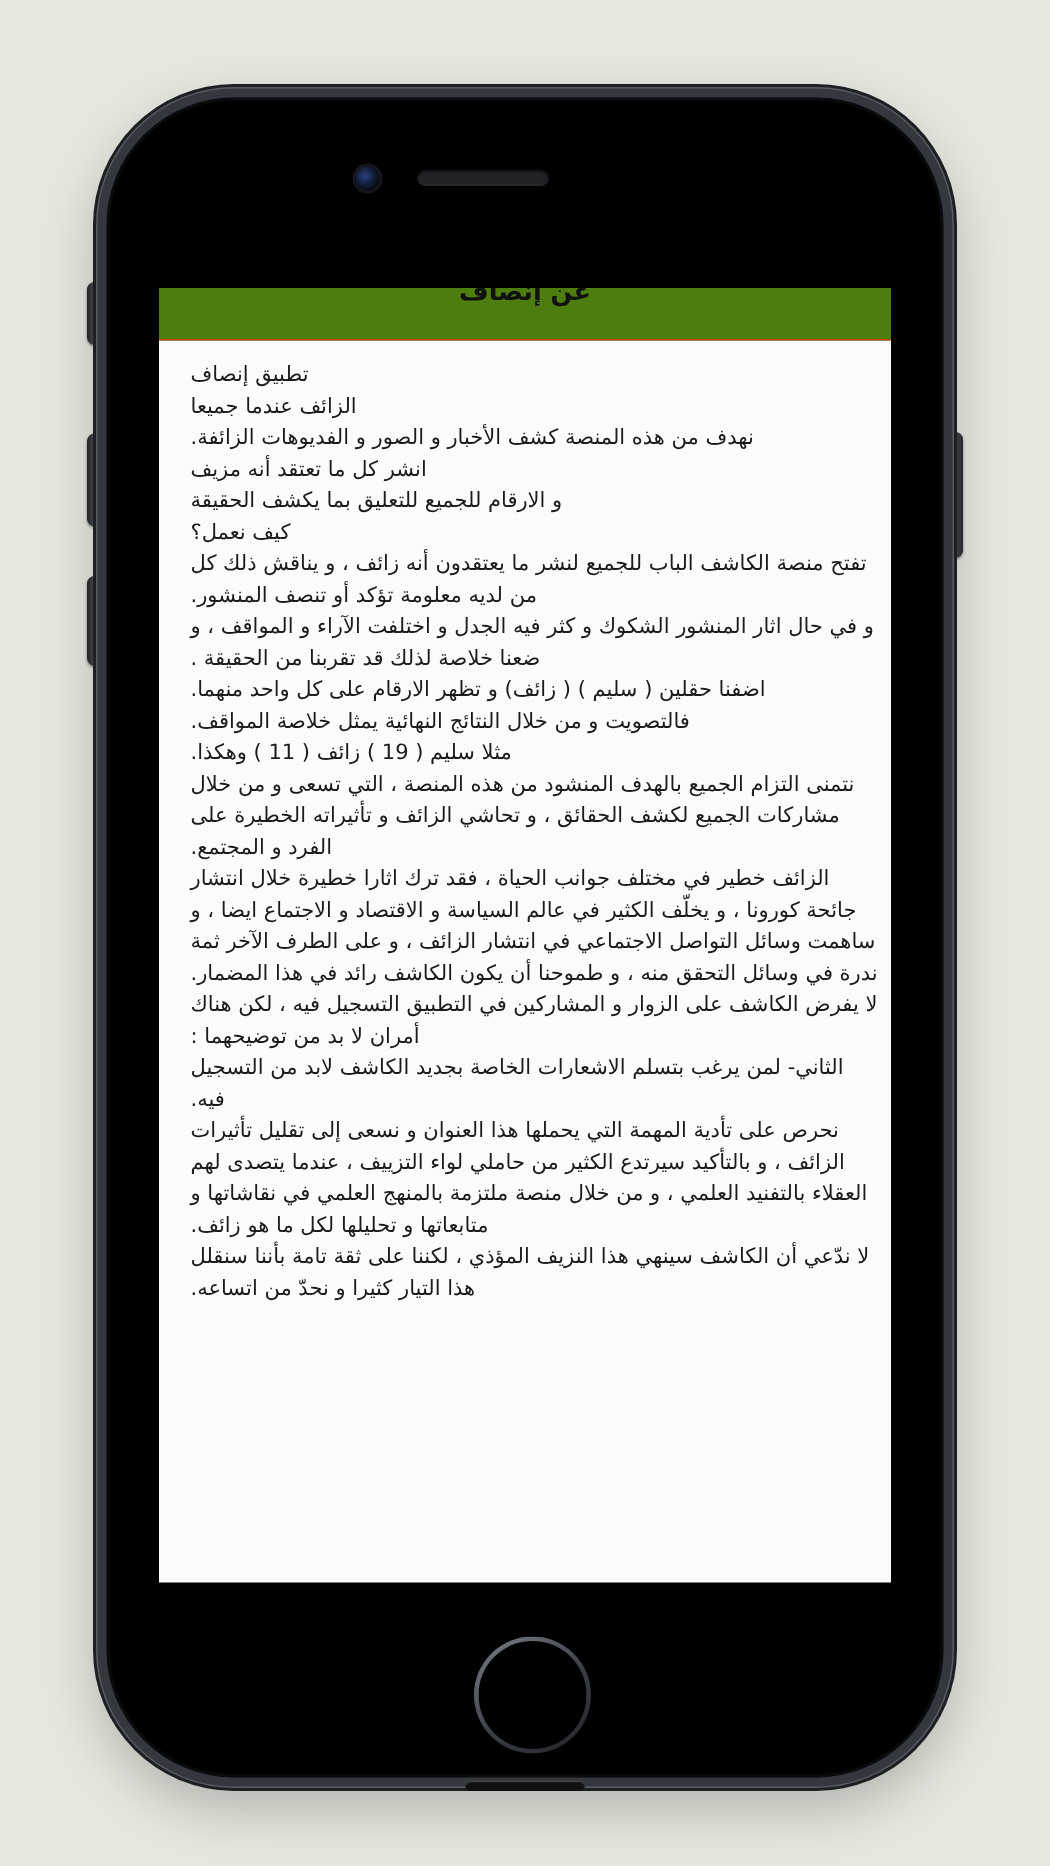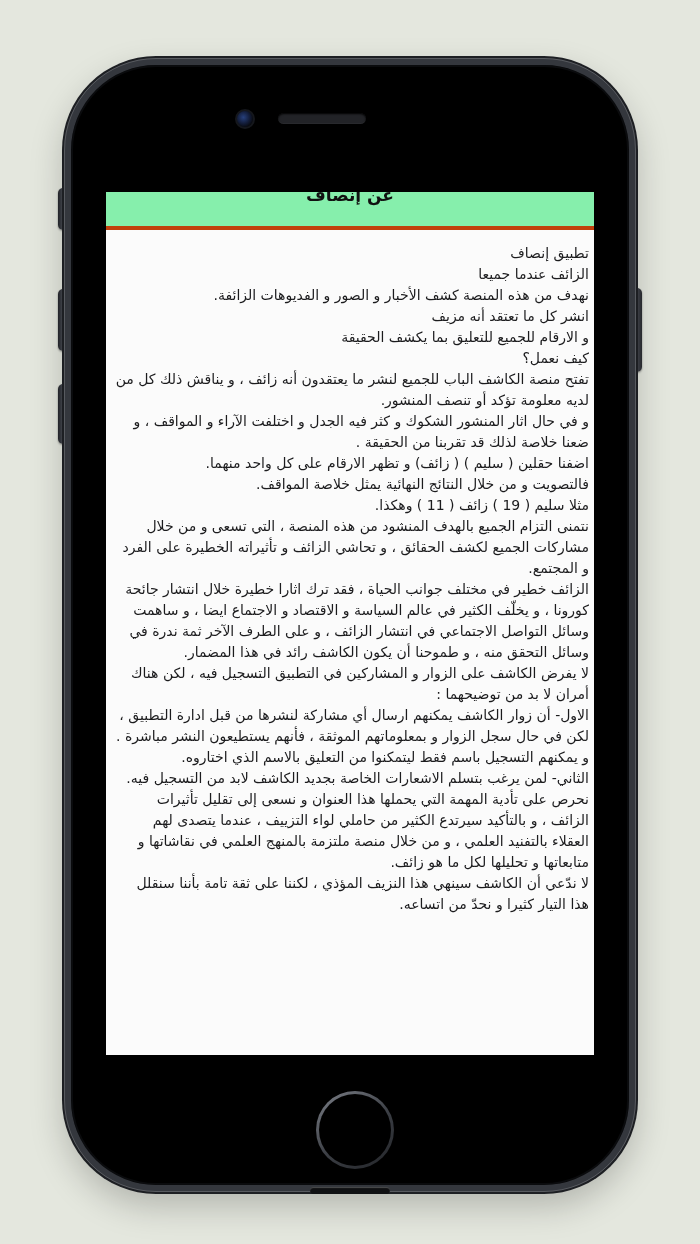--- a/index.html
+++ b/index.html
@@ -71,39 +71,39 @@
   
   .screen{
     position:absolute;
     left:35px;top:127px;
     width:488px;height:863px;
     background:#fbfbfb;
     overflow:hidden;
   }
   .app-header{
     height:34px;
-    background:#86efac;
-    border-bottom:4px solid #c2410c;
+    background:#4d7c0f;
+    border-bottom:1px solid #c2410c;
     overflow:hidden;
   }
   .app-title{
     margin-top:-8px;
     line-height:22px;
     font-size:17px;
     font-weight:bold;
     color:#111;
     text-align:center;
   }
   .app-content{
     direction:rtl;
-    padding:13px 5px 10px 9px;
+    padding:13px 5px 10px 21px;
     font-size:14px;
     line-height:21px;
     color:#1b1b1d;
-    text-align:right;
+    text-align:left;
   }
   .app-content p{margin:0;}
   .section-heading{margin-top:22px !important;}
 
   
   .home-button{
     position:absolute;
     left:245px;top:1026px;
     width:72px;height:72px;
     border-radius:50%;
@@ -148,21 +148,20 @@
         <p>و الارقام للجميع للتعليق بما يكشف الحقيقة</p>
         <p>كيف نعمل؟</p>
         <p>تفتح منصة الكاشف الباب للجميع لنشر ما يعتقدون أنه زائف ، و يناقش ذلك كل من لديه معلومة تؤكد أو تنصف المنشور.</p>
         <p>و في حال اثار المنشور الشكوك و كثر فيه الجدل و اختلفت الآراء و المواقف ، و ضعنا خلاصة لذلك قد تقربنا من الحقيقة .</p>
         <p>اضفنا حقلين ( سليم ) ( زائف) و تظهر الارقام على كل واحد منهما.</p>
         <p>فالتصويت و من خلال النتائج النهائية يمثل خلاصة المواقف.</p>
         <p>مثلا سليم ( 19 )  زائف ( 11 ) وهكذا.</p>
         <p>نتمنى التزام الجميع بالهدف المنشود من هذه المنصة ، التي تسعى و من خلال مشاركات الجميع لكشف الحقائق ، و تحاشي الزائف و تأثيراته الخطيرة على الفرد و المجتمع.</p>
         <p>الزائف خطير في مختلف جوانب الحياة ، فقد ترك اثارا خطيرة خلال انتشار جائحة كورونا ، و يخلّف الكثير في عالم السياسة و الاقتصاد و الاجتماع ايضا ، و ساهمت وسائل التواصل الاجتماعي في انتشار الزائف ، و على الطرف الآخر ثمة ندرة في وسائل التحقق منه ، و طموحنا أن يكون الكاشف رائد في هذا المضمار.</p>
         <p>لا يفرض الكاشف على الزوار و المشاركين في التطبيق التسجيل فيه ، لكن هناك أمران لا بد من توضيحهما :</p>
-        <p>الاول- أن زوار الكاشف يمكنهم ارسال أي مشاركة لنشرها من قبل ادارة التطبيق ، لكن في حال سجل الزوار و بمعلوماتهم الموثقة ، فأنهم يستطيعون النشر مباشرة . و يمكنهم التسجيل باسم فقط ليتمكنوا من التعليق بالاسم الذي اختاروه.</p>
         <p>الثاني- لمن يرغب بتسلم الاشعارات الخاصة بجديد الكاشف لابد من التسجيل فيه.</p>
         <p>نحرص على تأدية المهمة التي يحملها هذا العنوان و نسعى إلى تقليل تأثيرات الزائف ، و بالتأكيد سيرتدع الكثير من حاملي لواء التزييف ، عندما يتصدى لهم العقلاء بالتفنيد العلمي ، و من خلال منصة ملتزمة بالمنهج العلمي في نقاشاتها و متابعاتها و تحليلها لكل ما هو زائف.</p>
         <p>لا ندّعي أن الكاشف سينهي هذا النزيف المؤذي ، لكننا على ثقة تامة بأننا سنقلل هذا التيار كثيرا و نحدّ من اتساعه.</p>
       </div>
     </div>
 
     <div class="home-button"></div>
     <div class="bottom-port"></div>
   </div>
 

